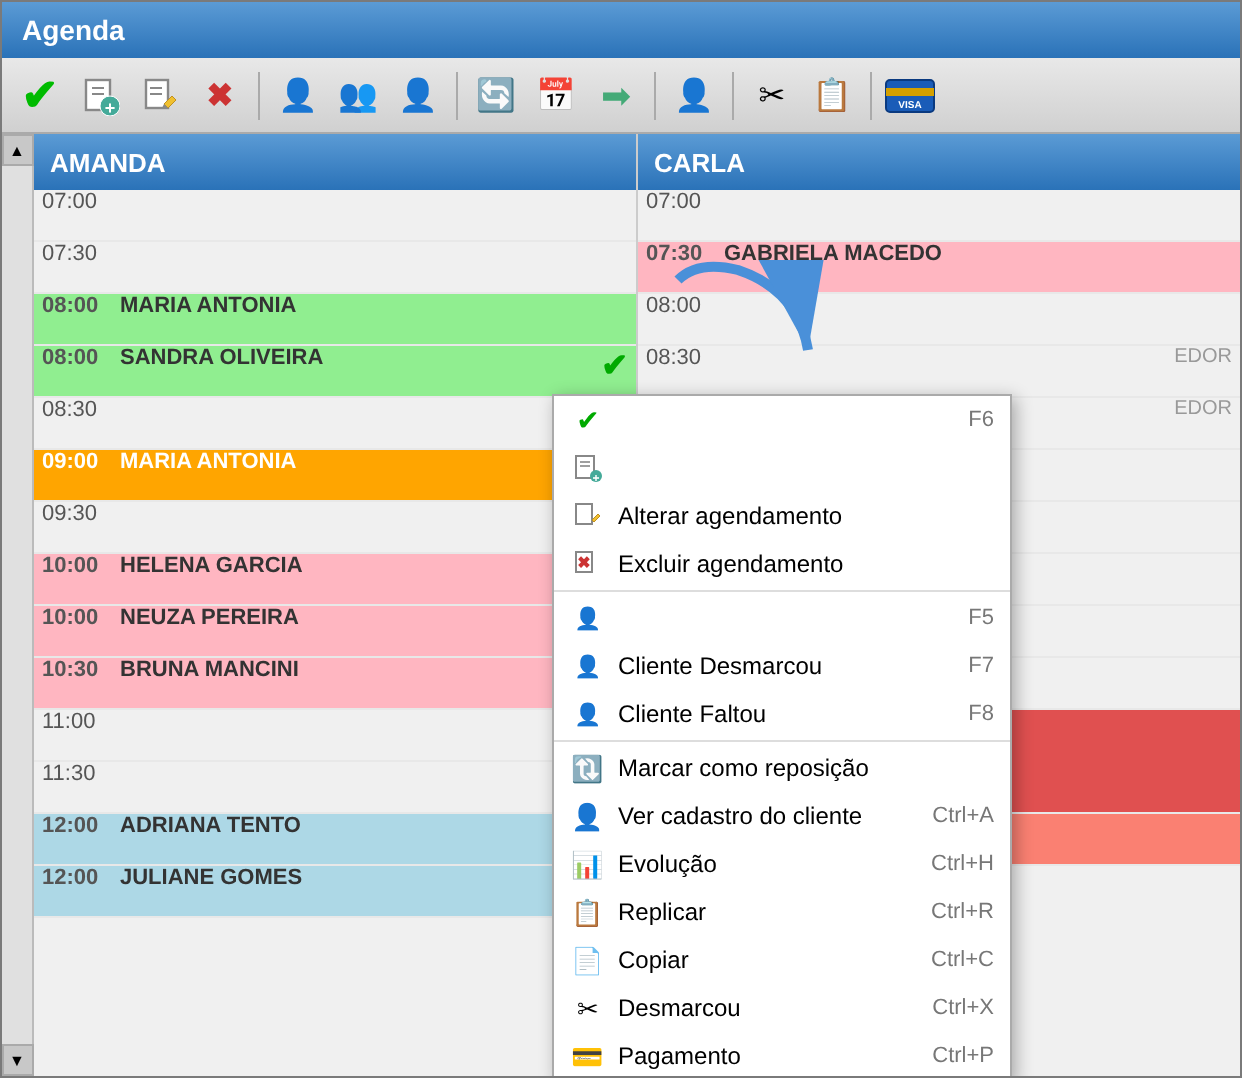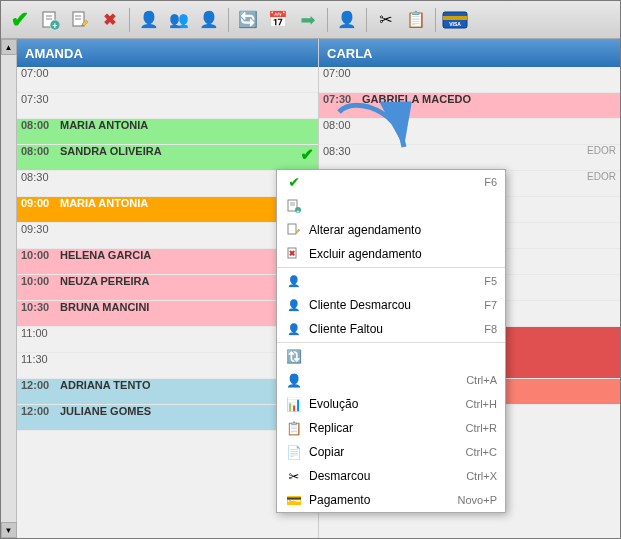--- a/index.html
+++ b/index.html
@@ -166,20 +166,23 @@
     }
 
     
     .apt-pink-carla { background-color: #ffb6c1; }
   </style>
 </head>
 <body>
 
 <div class="window">
 
+  <div class="title-bar">
+    <span>Agenda</span>
+  </div>
 
   <div class="toolbar">
 
     <div class="toolbar-btn" style="color:#00bb00; font-size:22px; font-weight:bold;">✔</div>
 
     <div class="toolbar-btn">
       <svg width="20" height="20" viewBox="0 0 20 20">
         <rect x="3" y="2" width="12" height="15" fill="white" stroke="#888" stroke-width="1.2"></rect>
         <line x1="6" y1="6" x2="12" y2="6" stroke="#888" stroke-width="1"></line>
         <line x1="6" y1="9" x2="12" y2="9" stroke="#888" stroke-width="1"></line>
@@ -434,24 +437,26 @@
 
       <div class="menu-item">
         <span class="menu-icon" style="color:#cc7700;">👤</span>
         <span>Cliente Faltou</span>
         <span class="menu-shortcut">F8</span>
       </div>
       <div class="menu-divider"></div>
 
       <div class="menu-item">
         <span class="menu-icon" style="font-size:13px;">🔃</span>
+        <span>Marcar como reposição</span>
       </div>
 
       <div class="menu-item">
         <span class="menu-icon" style="font-size:13px;">👤</span>
+        <span>Ver cadastro do cliente</span>
         <span class="menu-shortcut">Ctrl+A</span>
       </div>
 
       <div class="menu-item">
         <span class="menu-icon" style="font-size:13px;">📊</span>
         <span>Evolução</span>
         <span class="menu-shortcut">Ctrl+H</span>
       </div>
 
       <div class="menu-item">
@@ -468,19 +473,19 @@
 
       <div class="menu-item">
         <span class="menu-icon" style="font-size:13px;">✂</span>
         <span>Desmarcou</span>
         <span class="menu-shortcut">Ctrl+X</span>
       </div>
 
       <div class="menu-item">
         <span class="menu-icon" style="font-size:13px;">💳</span>
         <span>Pagamento</span>
-        <span class="menu-shortcut">Novo+P</span>
+        <span class="menu-shortcut">Ctrl+P</span>
       </div>
 
     </div>
 
   </div>
 </div>
 
 </body></html>

